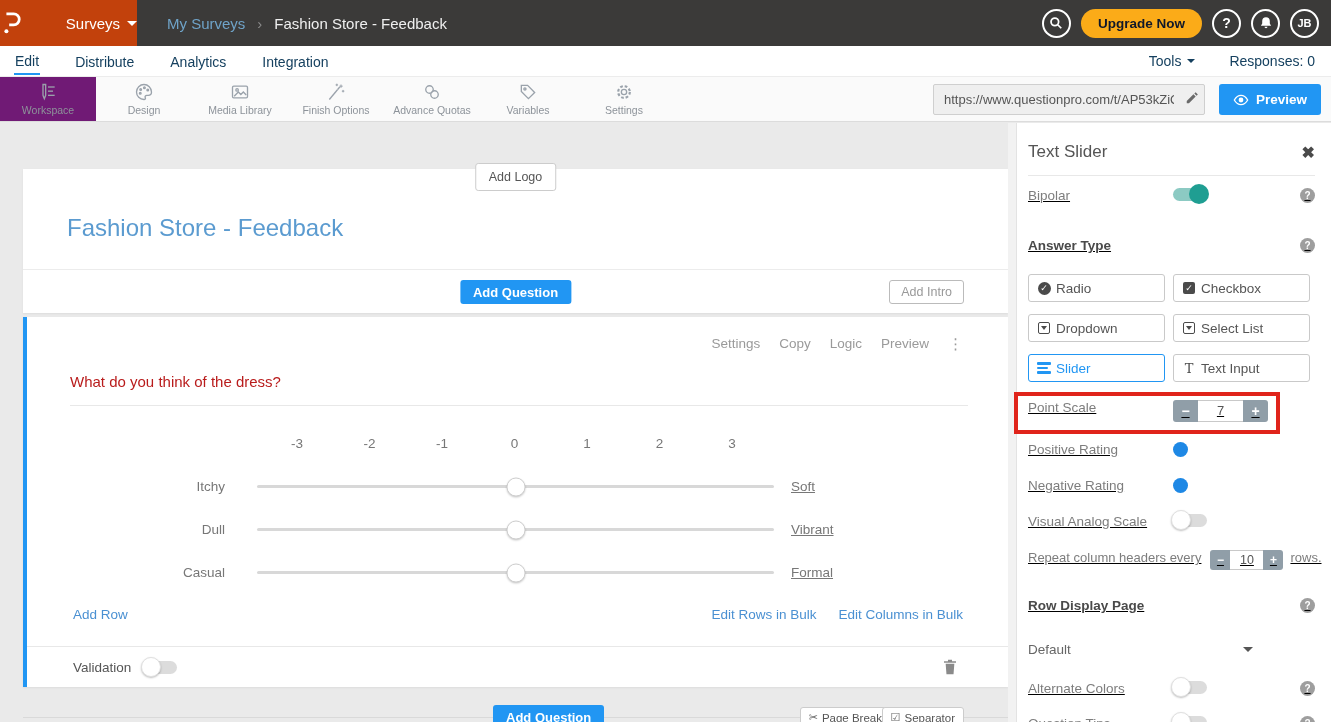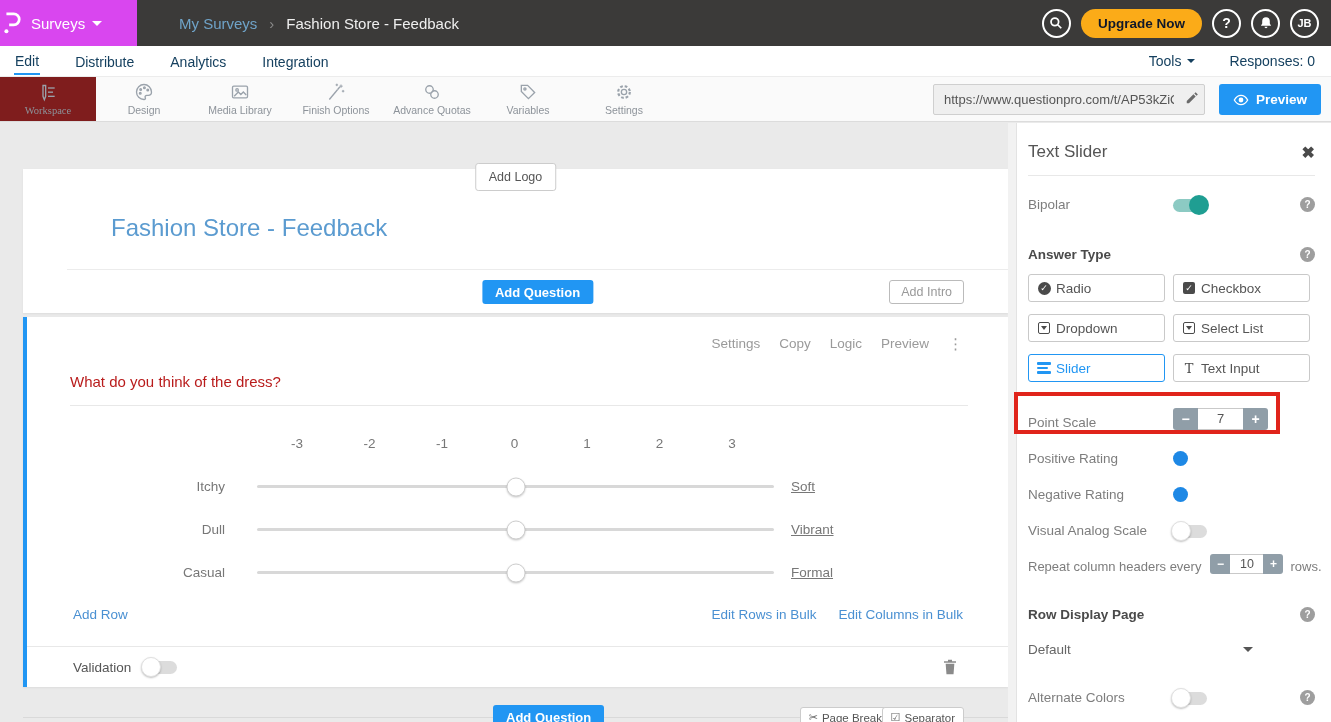--- a/index.html
+++ b/index.html
@@ -1,25 +1,25 @@
 <!DOCTYPE html>
 <html><head>
 <meta charset="utf-8">
 <style>
   * { margin:0; padding:0; box-sizing:border-box; }
   html,body { width:1331px; height:722px; overflow:hidden; background:#eaeaea;
     font-family:"Liberation Sans", sans-serif; }
 
   
   .topbar { height:46px; background:#3b3a39; display:flex; align-items:center; position:relative; }
-  .logo-block { width:137px; height:46px; background:#d946ef; display:flex; align-items:center; justify-content:flex-start; gap:9px; cursor:pointer; }
+  .logo-block { width:137px; height:46px; background:#c2410c; display:flex; align-items:center; justify-content:space-between; gap:9px; cursor:pointer; }
   .logo-mark { width:22px; height:24px; }
   .app-menu { color:#fff; font-size:15px; display:flex; align-items:center; gap:7px; }
   .caret-down { width:0; height:0; border-left:5px solid transparent; border-right:5px solid transparent; border-top:5px solid #fff; display:inline-block; }
-  .breadcrumb { display:flex; align-items:center; gap:12px; margin-left:42px; font-size:15px; }
+  .breadcrumb { display:flex; align-items:center; gap:12px; margin-left:30px; font-size:15px; }
   .crumb-parent { color:#6fa3c8; cursor:pointer; }
   .crumb-sep { color:#8b8b8b; font-size:15px; }
   .crumb-current { color:#efefef; }
   .topbar-right { position:absolute; right:12px; top:0; height:46px; display:flex; align-items:center; gap:10px; }
   .circle-btn { width:29px; height:29px; border-radius:50%; border:2px solid #fff; color:#fff;
     display:flex; align-items:center; justify-content:center; font-size:14px; font-weight:bold; cursor:pointer; background:transparent; }
   .upgrade-btn { background:#fbab18; color:#0f172a; border:none; border-radius:15px; height:29px; padding:0 17px;
     font-size:13.5px; font-weight:bold; cursor:pointer; font-family:inherit; }
 
   
@@ -27,39 +27,39 @@
   .nav-tab { font-size:14px; color:#15405f; margin-right:34px; padding:5px 1px 4px; cursor:pointer; }
   .nav-tab.active { color:#15405f; border-bottom:2px solid #2196f3; }
   .navrow-right { position:absolute; right:16px; display:flex; align-items:center; gap:34px; }
   .tools-dd { font-size:14px; color:#15405f; display:flex; align-items:center; gap:6px; cursor:pointer; }
   .caret-down-navy { width:0; height:0; border-left:4px solid transparent; border-right:4px solid transparent; border-top:4px solid #15405f; }
   .responses { font-size:14px; color:#15405f; }
 
   
   .toolbar { height:45px; background:#fafafa; border-bottom:1px solid #dcdcdc; display:flex; align-items:stretch; position:relative; }
   .tool-item { width:96px; display:flex; flex-direction:column; align-items:center; justify-content:center; gap:2px; cursor:pointer; }
-  .tool-item.active { background:#7f1d1d;font-family:Liberation Serif, serif; }
+  .tool-item.active { background:#701a75; }
   .tool-item svg { stroke:#9aa2ab; }
   .tool-label { font-size:10.5px; color:#8d939a; white-space:nowrap; }
   .toolbar-right { position:absolute; right:10px; top:7px; display:flex; align-items:center; gap:14px; }
   .url-wrap { position:relative; }
   .url-input { width:272px; height:31px; background:#efefef; border:1px solid #cfcfcf; border-radius:2px;
     font-size:13px; color:#555; padding:0 30px 0 10px; font-family:inherit; }
   .pencil-btn { position:absolute; right:6px; top:7px; cursor:pointer; }
   .preview-btn { background:#2196f3; color:#fff; border:none; border-radius:3px; height:31px; padding:0 14px;
     font-size:13.5px; font-weight:bold; display:flex; align-items:center; gap:7px; cursor:pointer; font-family:inherit; }
 
   
   .main { position:absolute; top:123px; left:0; width:1008px; bottom:0; background:#eaeaea; }
   .scroll-strip { position:absolute; top:123px; left:1008px; width:8px; bottom:0; background:#f2f2f2; }
   .panel { position:absolute; top:123px; left:1016px; width:315px; bottom:0; background:#fff;
     border-left:1px solid #e3e3e3; padding:0 16px 0 11px; }
 
   
-  .head-card { position:relative; margin:46px 0 0 23px; width:985px; background:#fff; box-shadow:0 1px 2px rgba(0,0,0,.06);padding-left:44px; }
+  .head-card { position:relative; margin:46px 0 0 23px; width:985px; background:#fff; box-shadow:0 1px 2px rgba(0,0,0,.06); }
   .add-logo-btn { position:absolute; top:-6px; left:50%; transform:translateX(-50%); background:#fff;
     border:1px solid #ccc; border-radius:3px; padding:6px 13px; font-size:12.5px; color:#555; cursor:pointer; font-family:inherit; }
   .survey-title { padding:45px 0 0 44px; font-size:24px; color:#5b9bd0; }
   .head-divider { margin-top:27px; border-top:1px solid #ececec; }
   .head-footer { position:relative; height:43px; }
   .add-q-btn { background:#2196f3; color:#fff; border:none; border-radius:3px; height:24px; padding:0 13px;
     font-size:13px; font-weight:bold; cursor:pointer; font-family:inherit; }
   .head-footer .add-q-btn { position:absolute; left:50%; top:10px; transform:translateX(-50%); }
   .add-intro-btn { position:absolute; right:44px; top:10px; background:#fff; border:1px solid #bbb; border-radius:3px;
     height:24px; padding:0 11px; font-size:12.5px; color:#999; cursor:pointer; font-family:inherit; }
@@ -106,21 +106,21 @@
     font-size:11.5px; color:#555; padding:0 8px; display:flex; align-items:center; gap:4px; cursor:pointer; font-family:inherit; }
   .mini-btn .mini-icon { font-size:11px; color:#666; }
   .pagebreak-btn { right:117px; }
   .separator-btn { right:44px; }
 
   
   .panel-title-row { display:flex; align-items:center; margin-top:19px; }
   .panel-title { font-size:17px; color:#555; flex:1; }
   .close-x { color:#4a4a4a; font-size:16px; font-weight:bold; cursor:pointer; }
   .panel-divider { margin-top:13px; border-top:1px solid #e8e8e8; }
-  .p-row { display:flex; align-items:flex-end; margin-top:10px; min-height:24px; position:relative; }
+  .p-row { display:flex; align-items:flex-start; margin-top:10px; min-height:24px; position:relative;text-decoration:underline; }
   .p-label { font-size:13.5px; color:#7d7d7d; width:145px; flex:none; }
   .p-label-wide { font-size:13px; color:#7d7d7d; flex:none; margin-right:9px; }
   .p-bold { font-size:13.5px; font-weight:bold; color:#4a4a4a; flex:1; }
   .help-dot { margin-left:auto; width:15px; height:15px; border-radius:50%; background:#9e9e9e; color:#fff;
     font-size:10px; font-weight:bold; display:flex; align-items:center; justify-content:center; flex:none; cursor:pointer; }
   .bipolar-row { margin-top:12px; }
   .answer-type-row { margin-top:26px; }
   .at-grid { display:grid; grid-template-columns:137px 137px; gap:12px 8px; margin-top:12px; }
   .at-btn { height:28px; border:1px solid #c9c9c9; border-radius:3px; background:#fff; display:flex; align-items:center;
     padding:0 8px; gap:5px; font-size:13.5px; color:#555; cursor:pointer; font-family:inherit; }

